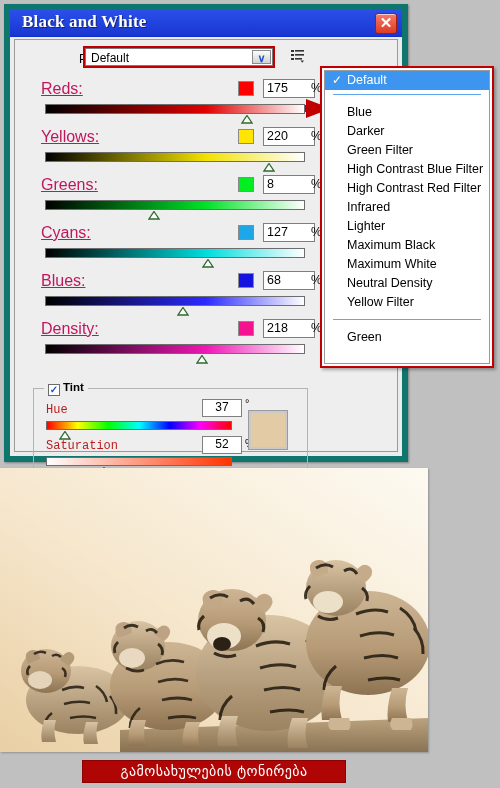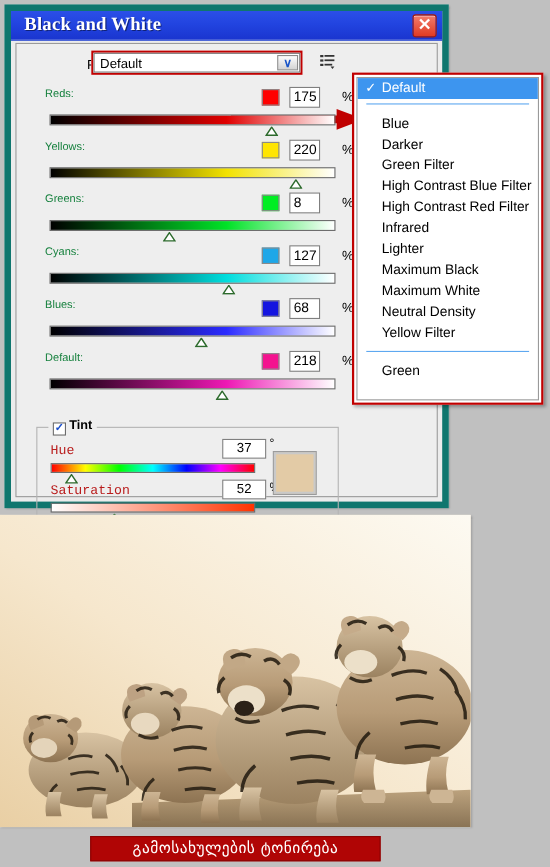--- a/index.html
+++ b/index.html
@@ -90,27 +90,27 @@
   .btn.auto{left:312px;top:96px;}
   .preview-row{position:absolute;left:312px;top:128px;font-size:11px;color:#000;}
   .preview-chk{
     display:inline-block;width:12px;height:12px;vertical-align:-2px;
     background:#fff;border:1px solid #6b6b6b;box-sizing:border-box;
     color:#1a4fcc;font-size:10px;line-height:10px;text-align:center;
   }
 
   
   .slider-group{position:absolute;left:10px;width:290px;}
-  .sl-name{position:absolute;left:16px;top:0;font-size:10px;color:#15803d;}
+  .sl-name{position:absolute;left:16px;top:0;font-size:16px;color:#be185d;text-decoration:underline;}
   .sl-swatch{
     position:absolute;left:213px;top:1px;width:16px;height:15px;
     border:1px solid #8a8a8a;box-sizing:border-box;
   }
   .sl-field{
-    position:absolute;left:238px;top:-1px;width:28px;height:19px;
+    position:absolute;left:238px;top:-1px;width:52px;height:19px;
     background:#fff;border:1px solid #7f7f7f;box-sizing:border-box;
     font-size:12.5px;color:#000;text-align:left;padding:1px 3px;line-height:15px;
   }
   .sl-pct{position:absolute;left:286px;top:1px;font-size:12px;color:#000;}
   .sl-track{
     position:absolute;left:20px;top:24px;width:260px;height:10px;
     border:1px solid #6d6d6d;box-sizing:border-box;
   }
   .sl-thumb{
     position:absolute;top:35px;width:12px;height:9px;
@@ -269,21 +269,21 @@
           <div class="sl-name">Blues:</div>
           <div class="sl-swatch" style="background:#1414e0"></div>
           <div class="sl-field">68</div>
           <div class="sl-pct">%</div>
           <div class="sl-track" style="background:linear-gradient(to right,#000000 0%,#2b2bff 62%,#ffffff 100%)"></div>
           <svg class="sl-thumb" viewBox="0 0 12 9" style="left:151.8px">
             <path d="M6 0.5 L11 8 L1 8 Z" fill="#ffffff" stroke="#2d6b2d" stroke-width="1.3"></path>
           </svg>
         </div>
         <div class="slider-group" style="top: 280px;">
-          <div class="sl-name">Default:</div>
+          <div class="sl-name">Density:</div>
           <div class="sl-swatch" style="background:#f4128f"></div>
           <div class="sl-field">218</div>
           <div class="sl-pct">%</div>
           <div class="sl-track" style="background:linear-gradient(to right,#000000 0%,#ee18b4 62%,#ffffff 100%)"></div>
           <svg class="sl-thumb" viewBox="0 0 12 9" style="left:171.29999999999998px">
             <path d="M6 0.5 L11 8 L1 8 Z" fill="#ffffff" stroke="#2d6b2d" stroke-width="1.3"></path>
           </svg>
         </div>
       </div>
 

